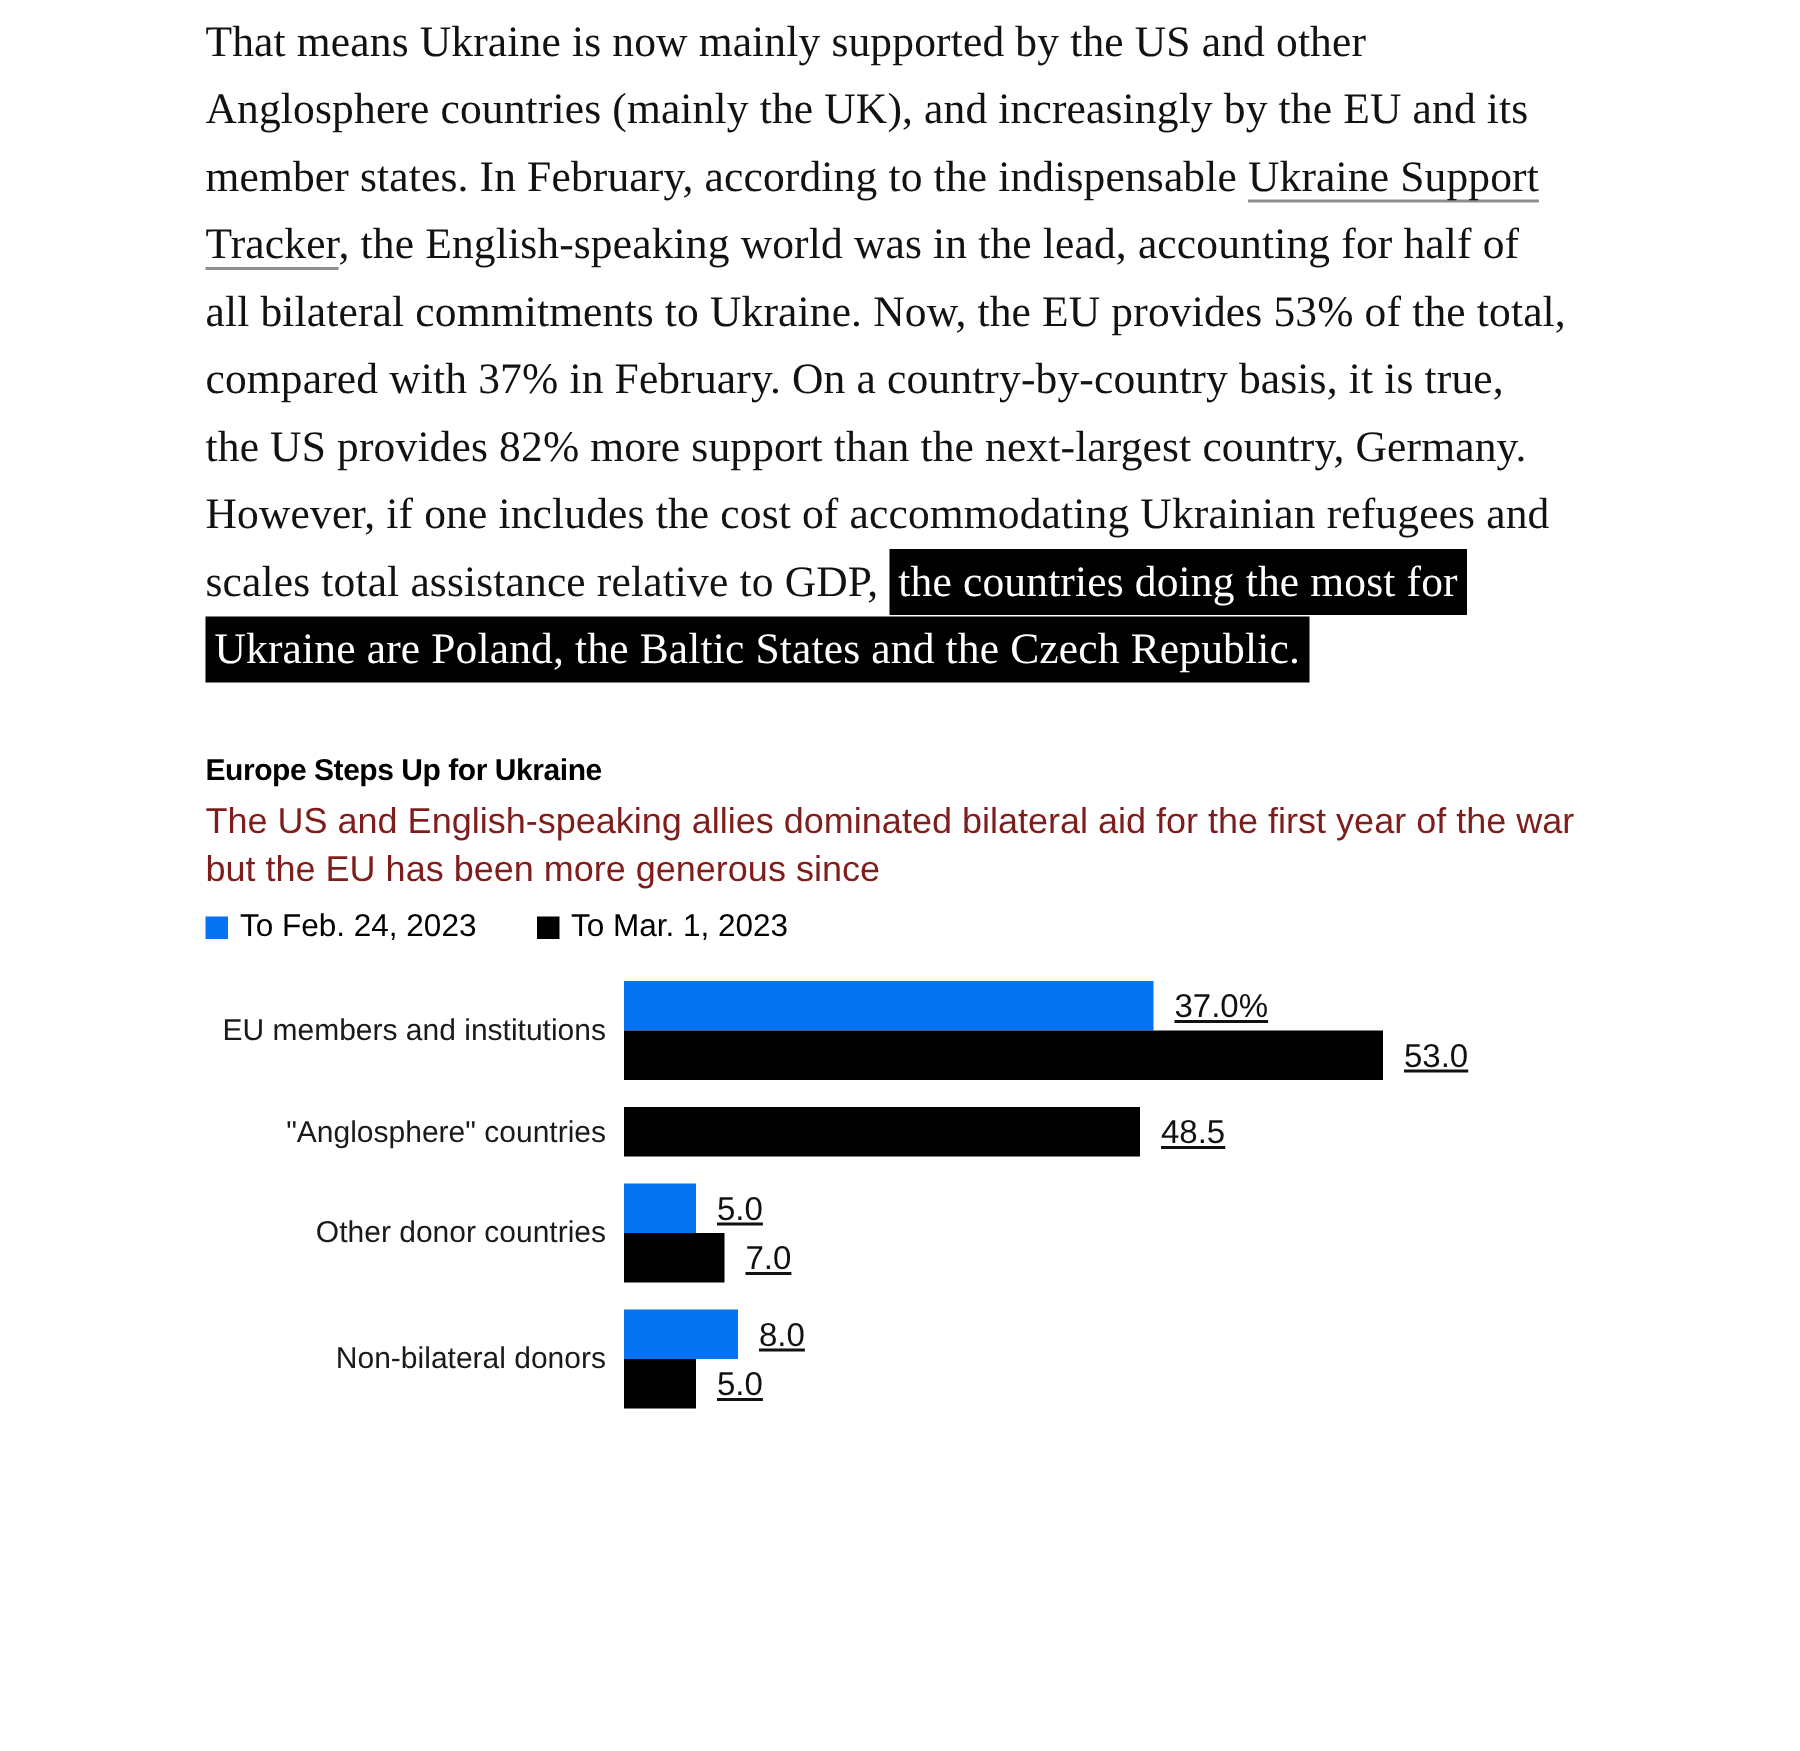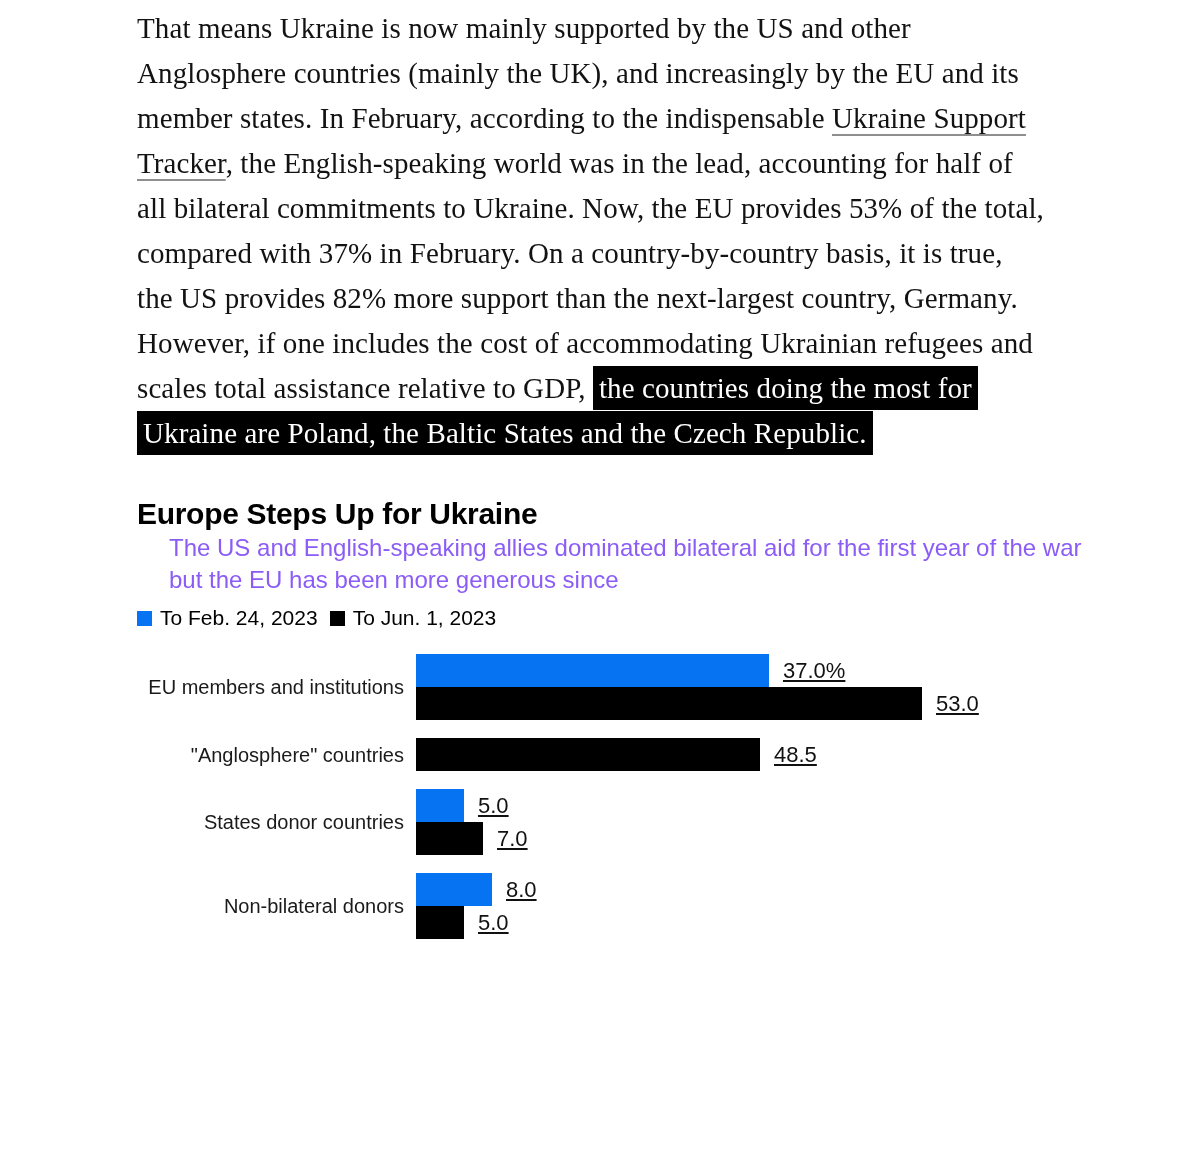--- a/index.html
+++ b/index.html
@@ -33,38 +33,37 @@
   .article mark {
     background: #000000;
     color: #ffffff;
     padding: 6px 6px;
     -webkit-box-decoration-break: clone;
     box-decoration-break: clone;
   }
   
   .chart-section { margin-top: 40px; }
   .chart-title {
-    font-size: 30px;
+    font-size: 20px;
     font-weight: 700;
     line-height: 36px;
     color: #000000;
     letter-spacing: -0.3px;
   }
   .chart-subtitle {
     width: 920px;
     font-size: 24px;
     line-height: 32px;
-    color: #8b5cf6;
-    margin-left: 32px;
+    color: #7f1d1d;
   }
   .legend {
     margin-top: 10px;
     display: flex;
     align-items: center;
-    gap: 12px;
+    gap: 40px;
     font-size: 21px;
     color: #000000;
   }
   .legend-item { display: flex; align-items: center; gap: 8px; }
   .legend-swatch { width: 15px; height: 15px; display: inline-block; }
   
   .chart-rows { margin-top: 24px; }
   .bar-group {
     display: flex;
     align-items: center;
@@ -109,21 +108,21 @@
     <div class="chart-title">Europe Steps Up for Ukraine</div>
     <div class="chart-subtitle">The US and English-speaking allies dominated bilateral aid for the first year of the war but the EU has been more generous since</div>
 
     <div class="legend">
       <div class="legend-item">
         <span class="legend-swatch" style="background: rgb(6, 115, 242);"></span>
         <span>To Feb. 24, 2023</span>
       </div>
       <div class="legend-item">
         <span class="legend-swatch" style="background: rgb(0, 0, 0);"></span>
-        <span>To Jun. 1, 2023</span>
+        <span>To Mar. 1, 2023</span>
       </div>
     </div>
 
     <div class="chart-rows">
         <div class="bar-group">
           <div class="cat-label">EU members and institutions</div>
           <div class="bars">
             <div class="bar-row">
               <div class="bar" style="width: 353px; background: rgb(6, 115, 242);"></div>
               <span class="bar-value">37.0%</span>
@@ -137,21 +136,21 @@
         <div class="bar-group">
           <div class="cat-label">"Anglosphere" countries</div>
           <div class="bars">
             <div class="bar-row">
               <div class="bar" style="width: 344px; background: rgb(0, 0, 0);"></div>
               <span class="bar-value">48.5</span>
             </div>
           </div>
         </div>
         <div class="bar-group">
-          <div class="cat-label">States donor countries</div>
+          <div class="cat-label">Other donor countries</div>
           <div class="bars">
             <div class="bar-row">
               <div class="bar" style="width: 48px; background: rgb(6, 115, 242);"></div>
               <span class="bar-value">5.0</span>
             </div>
             <div class="bar-row">
               <div class="bar" style="width: 67px; background: rgb(0, 0, 0);"></div>
               <span class="bar-value">7.0</span>
             </div>
           </div>

